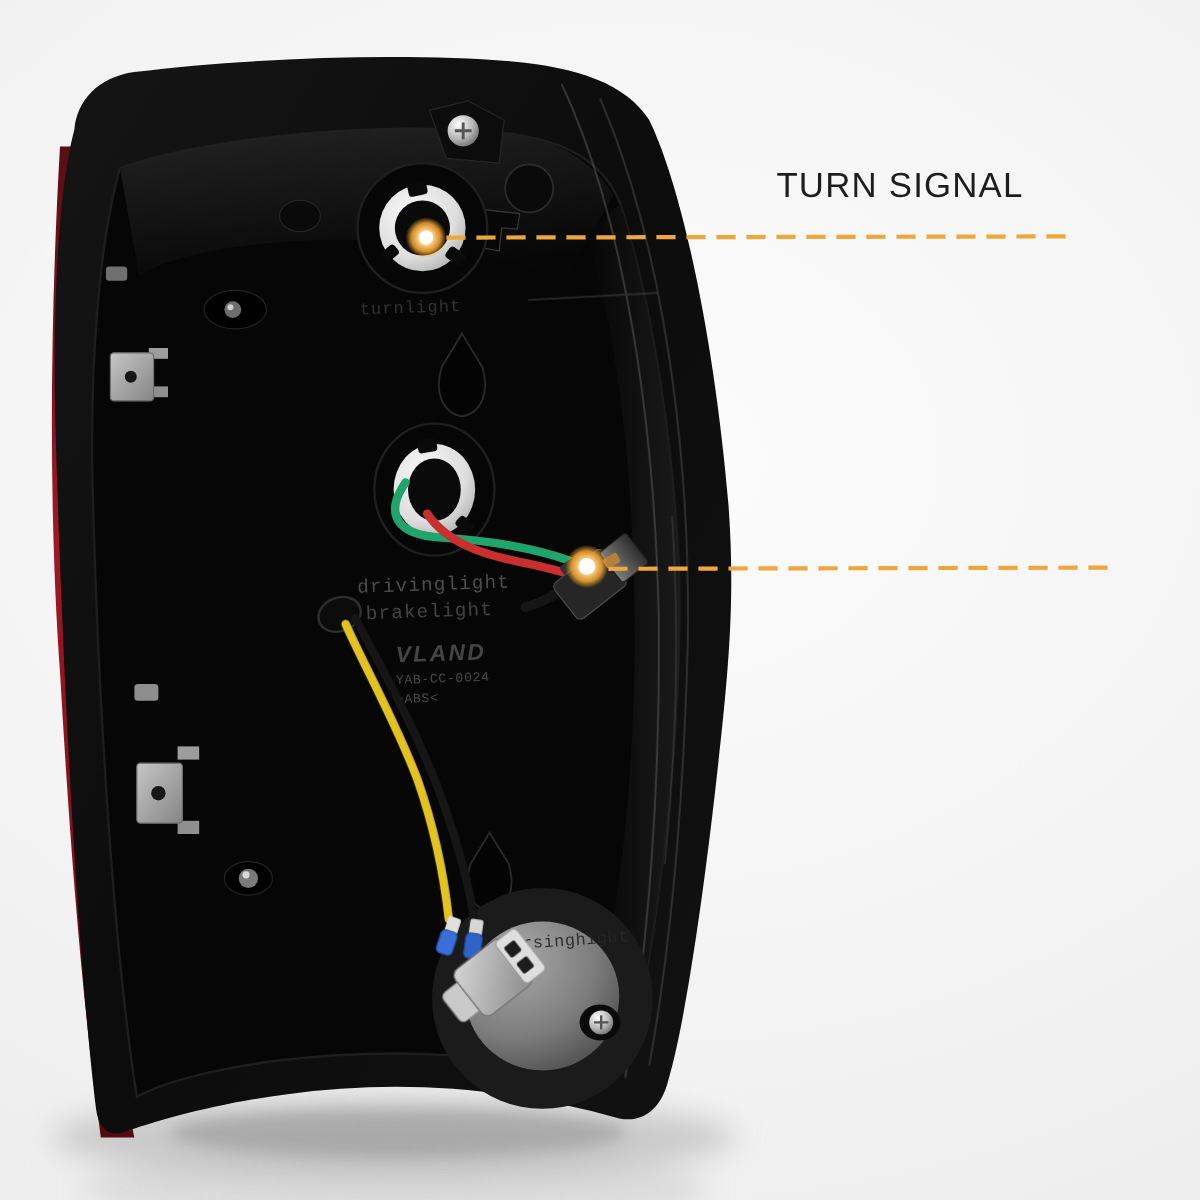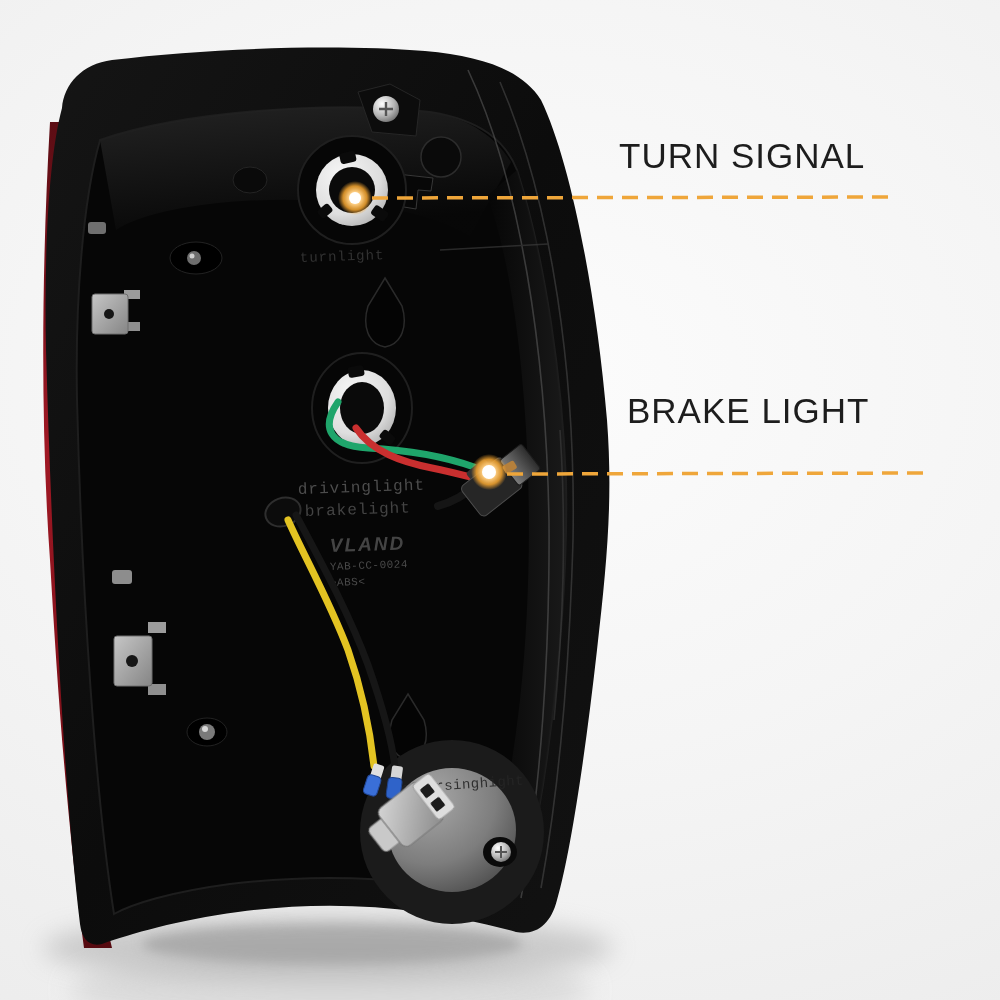--- a/index.html
+++ b/index.html
@@ -7,25 +7,26 @@
     position:relative;
     width:1000px;height:1000px;
     overflow:hidden;
     background:radial-gradient(120% 90% at 52% 38%, #fcfcfc 0%, #f5f5f5 42%, #e9e9e9 100%);
     font-family:"Liberation Sans", sans-serif;
   }
   svg.photo{position:absolute;left:0;top:0;}
   .callout-label{
     position:absolute;
     color:#1d1d1d;
-    font-size:35px;
+    font-size:29px;
     letter-spacing:1px;
     line-height:39px;
     white-space:nowrap;
     user-select:none;
+    margin-left:28px;
   }
   .label-turn{left:619px;top:136px;}
   .label-running{left:627px;top:391px;}
 </style>
 </head>
 <body>
 
 <div class="stage">
 
   <svg class="photo" width="1000" height="1000" viewBox="0 0 1000 1000">
@@ -252,16 +253,15 @@
       </g>
     </g>
 
     <line x1="372" y1="198" x2="895" y2="197" stroke-width="3.5" stroke-dasharray="16 9" stroke="#efa63a"></line>
     <line x1="507" y1="474" x2="928" y2="473" stroke-width="3.5" stroke-dasharray="16 9" stroke="#efa63a"></line>
   </svg>
 
   <div class="callout-label label-turn">TURN SIGNAL</div>
 
   <div class="callout-label label-running">
-    <div>BRAKE LIGHT</div>
   </div>
 
 </div>
 
 </body></html>

